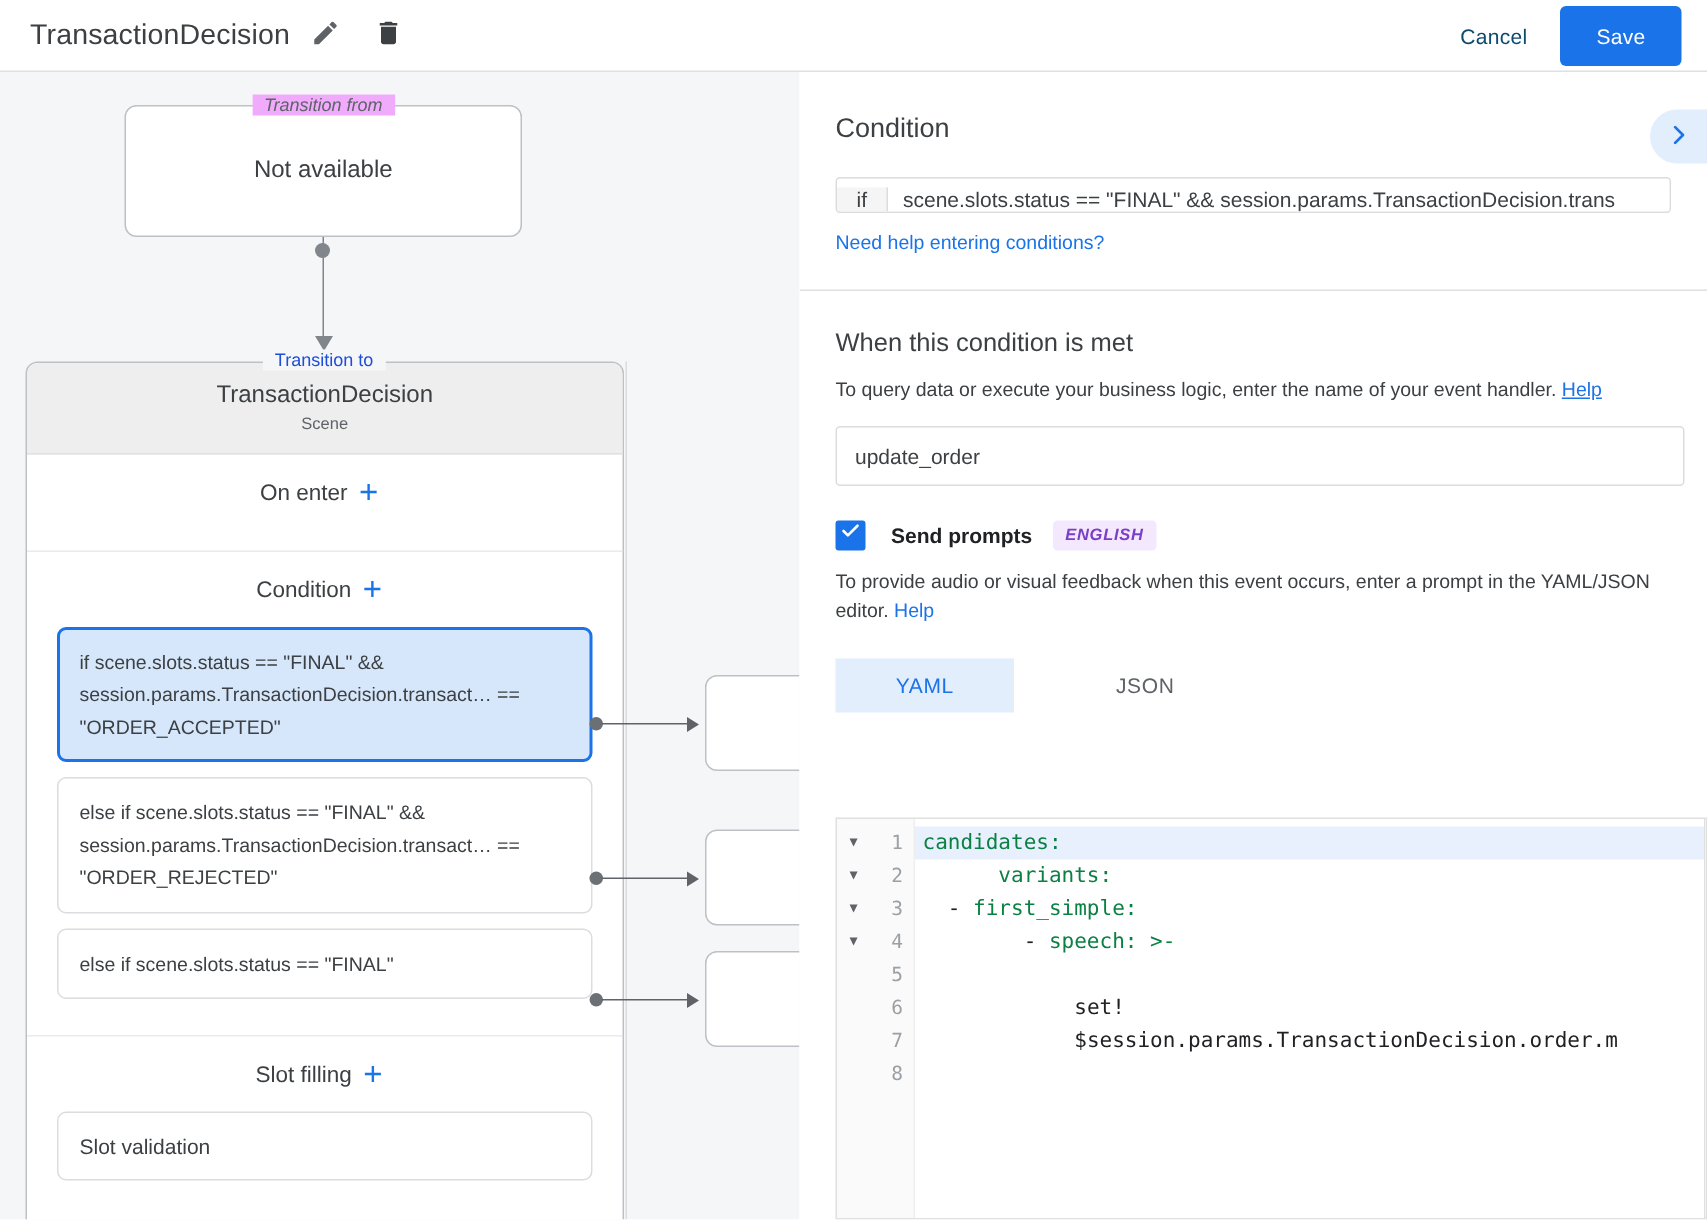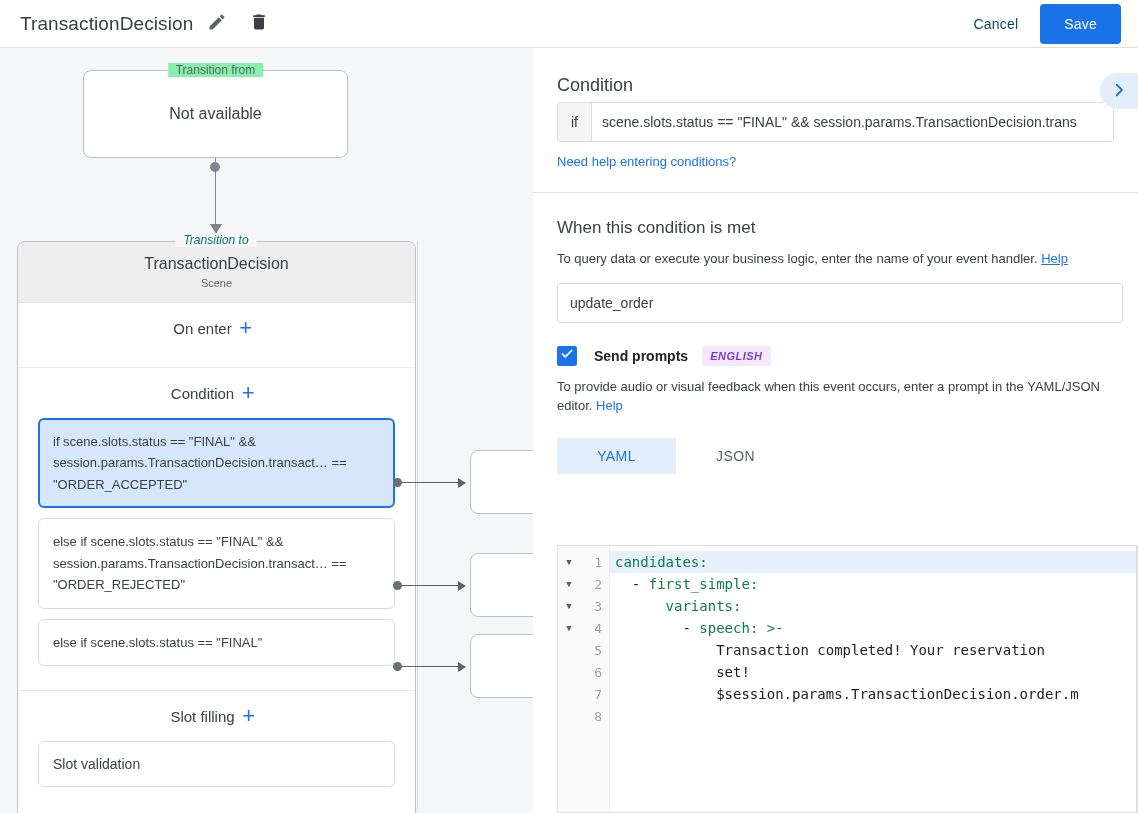--- a/index.html
+++ b/index.html
@@ -51,22 +51,22 @@
 
   
   .fieldbox {
     position: absolute;
     border: 1px solid #bdc1c6;
     border-radius: 8px;
     background: #ffffff;
   }
   .fieldbox .legend {
     position: absolute; top: -8px; left: 50%; transform: translateX(-50%);
-    background: #86efac; padding: 0 8px;
-    font-size: 12px; color: #5f6368; white-space: nowrap;
+    background: #f0abfc; padding: 0 8px;
+    font-size: 12px; color: #5f6368; white-space: nowrap; font-style: italic;
   }
 
   #transition-from {
     left: 83px; top: 22px; width: 265px; height: 88px;
     display: flex; align-items: center; justify-content: center;
   }
   #transition-from .body { font-size: 16px; color: #3c4043; }
 
   .arrow-line {
     position: absolute; left: 215px; top: 110px; width: 1px; height: 72px;
@@ -84,23 +84,22 @@
   }
 
   
   #scene-card {
     position: absolute; left: 17px; top: 193px; width: 399px; height: 600px;
     border: 1px solid #bdc1c6; border-radius: 8px;
     background: #ffffff; overflow: hidden;
   }
   #scene-legend {
     position: absolute; left: 216px; top: 185px; transform: translateX(-50%);
-    background: #f5f6f8; padding: 0 8px; font-size: 12px; color: #0f766e;
+    background: #f5f6f8; padding: 0 8px; font-size: 12px; color: #1d4ed8;
     z-index: 3;
-    font-style: italic;
   }
   .scene-head {
     background: #eeeeef; height: 61px;
     display: flex; flex-direction: column; align-items: center; justify-content: center;
     border-bottom: 1px solid #e0e0e0;
   }
   .scene-head .name { font-size: 16px; color: #3c4043; }
   .scene-head .sub { font-size: 11px; color: #5f6368; margin-top: 4px; }
 
   .section {
@@ -166,23 +165,24 @@
   .expand-pill {
     position: absolute; right: 0; top: 25px;
     width: 38px; height: 36px;
     background: #e3eefd; border: none;
     border-top-left-radius: 20px; border-bottom-left-radius: 20px;
     display: flex; align-items: center; justify-content: center;
     cursor: pointer;
   }
 
   .if-row {
-    display: flex; margin-top: 6px;
-    border: 1px solid #dadce0; border-radius: 3px; height: 40px;
+    display: flex; margin-top: 22px;
+    border: 1px solid #dadce0; border-radius: 3px; height: 24px;
     overflow: hidden;
+    align-items: flex-end;
   }
   .if-label {
     width: 34px; background: #f5f5f5; border-right: 1px solid #dadce0;
     display: flex; align-items: center; justify-content: center;
     font-size: 14px; color: #3c4043;
   }
   .if-input {
     flex: 1; border: none; outline: none; padding: 0 10px;
     font-size: 14px; color: #3c4043; font-family: "Liberation Sans", sans-serif;
     background: #ffffff; white-space: nowrap;
@@ -215,21 +215,21 @@
   }
   .desc a { color: #1a73e8; text-decoration: underline; cursor: pointer; }
   .desc a.nolink { text-decoration: none; }
   .text-input {
     margin-top: 14px; width: 566px; height: 40px;
     border: 1px solid #dadce0; border-radius: 3px;
     padding: 0 12px; font-size: 14px; color: #3c4043;
     font-family: "Liberation Sans", sans-serif; outline: none;
   }
 
-  .tabs { display: flex; margin-top: 22px; }
+  .tabs { display: flex; margin-top: 22px; gap: 28px; }
   .tab {
     width: 119px; height: 36px; display: flex; align-items: center; justify-content: center;
     font-size: 14px; font-weight: 500; color: #5f6368; cursor: pointer;
     letter-spacing: .4px; background: transparent; border: none;
   }
   .tab.active { background: #e3eefd; color: #1a73e8; }
 
   
   .editor {
     position: absolute; left: 557px; top: 545px; width: 581px; height: 268px;
@@ -450,22 +450,22 @@
       <span class="lnum">7</span>
     </div>
     <div class="gutter-row">
       <span class="fold"></span>
       <span class="lnum">8</span>
     </div>
   </div>
 
   <div class="code">
     <div class="code-line hl"><span class="tok-key">candidates</span><span class="tok-key">:</span></div>
+    <div class="code-line"><span class="tok-dash">      </span><span class="tok-key">variants</span><span class="tok-key">:</span></div>
     <div class="code-line"><span class="tok-dash">  - </span><span class="tok-key">first_simple</span><span class="tok-key">:</span></div>
-    <div class="code-line"><span class="tok-dash">      </span><span class="tok-key">variants</span><span class="tok-key">:</span></div>
     <div class="code-line"><span class="tok-dash">        - </span><span class="tok-key">speech</span><span class="tok-key">: &gt;-</span></div>
-    <div class="code-line"><span>            </span><span>Transaction completed! Your reservation</span></div>
+    <div class="code-line"><span>            </span></div>
     <div class="code-line"><span>            </span><span>set!</span></div>
     <div class="code-line"><span>            </span><span>$session.params.TransactionDecision.order.m</span></div>
     <div class="code-line"><span></span></div>
     <div class="code-scrollbar"></div>
   </div>
 </div>
 
 </body></html>

